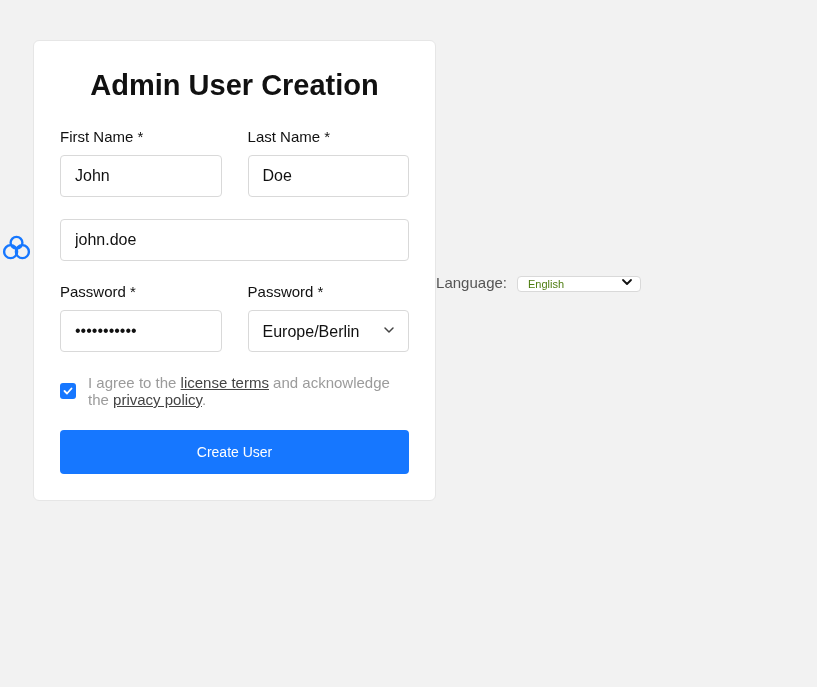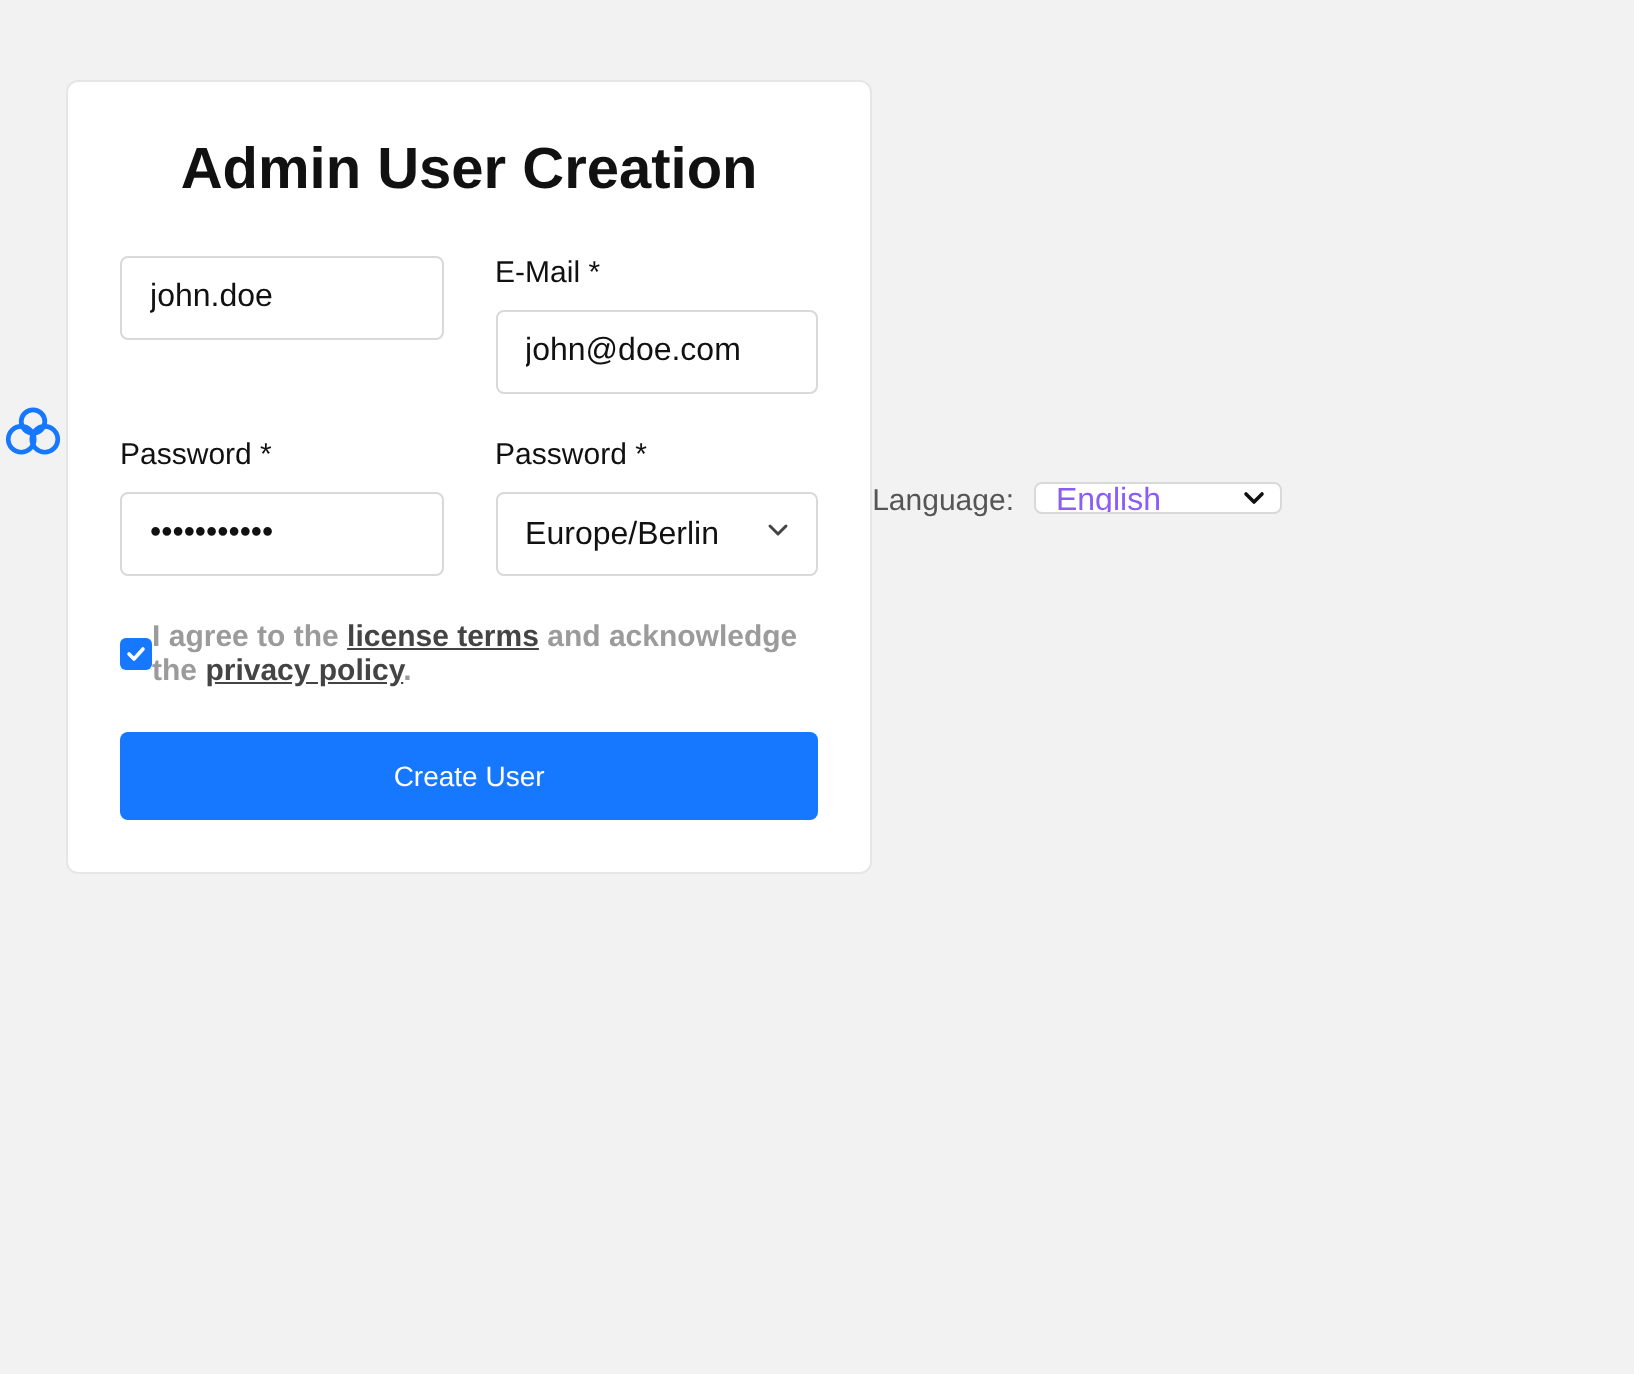--- a/index.html
+++ b/index.html
@@ -72,23 +72,23 @@
       position: absolute;
       right: 14px;
       top: 50%;
       transform: translateY(-50%);
       pointer-events: none;
       color: #444;
     }
     .agreement-row {
       display: flex;
       align-items: center;
+      gap: 12px;
       margin-top: 6px;
       margin-bottom: 22px;
-      font-weight: bold;
     }
     .checkbox {
       width: 16px;
       height: 16px;
       border-radius: 3px;
       background: #1677ff;
       display: flex;
       align-items: center;
       justify-content: center;
       cursor: pointer;
@@ -130,26 +130,26 @@
     .language-select-wrap {
       position: relative;
       width: 124px;
     }
     .language-select {
       width: 100%;
       height: 16px;
       border: 1px solid #d9d9d9;
       border-radius: 4px;
       background: #fff;
-      font-size: 16px;
+      font-size: 11px;
       padding: 0 28px 0 10px;
       appearance: none;
       -webkit-appearance: none;
       cursor: pointer;
-      color: #8b5cf6;
+      color: #4d7c0f;
       font-family: inherit;
     }
     .language-chevron {
       position: absolute;
       right: 8px;
       top: 50%;
       transform: translateY(-50%);
       pointer-events: none;
       color: #111;
     }
@@ -162,28 +162,34 @@
     <svg viewBox="0 0 56 56" fill="none" stroke="#1677ff" stroke-width="4" stroke-linecap="round">
       <circle cx="28" cy="20" r="10"></circle>
       <circle cx="18" cy="35" r="11"></circle>
       <circle cx="38" cy="35" r="11"></circle>
     </svg>
   </div>
 
   <div class="card">
     <h1 class="card-title">Admin User Creation</h1>
 
-
     <div class="form-row">
       <div class="form-group">
+        <label class="form-label">First Name *</label>
+        <input class="form-input" type="text" value="John" style="">
+      </div>
+      <div class="form-group">
+        <label class="form-label">Last Name *</label>
+        <input class="form-input" type="text" value="Doe" style="">
+      </div>
+    </div>
+
+    <div class="form-row">
+      <div class="form-group">
         <input class="form-input" type="text" value="john.doe" style="">
-      </div>
-      <div class="form-group">
-        <label class="form-label">E-Mail *</label>
-        <input class="form-input" type="text" value="john@doe.com" style="">
       </div>
     </div>
 
     <div class="form-row">
       <div class="form-group">
         <label class="form-label">Password *</label>
         <input class="form-input" type="text" value="•••••••••••" style="">
       </div>
       <div class="form-group">
         <label class="form-label">Password *</label>

